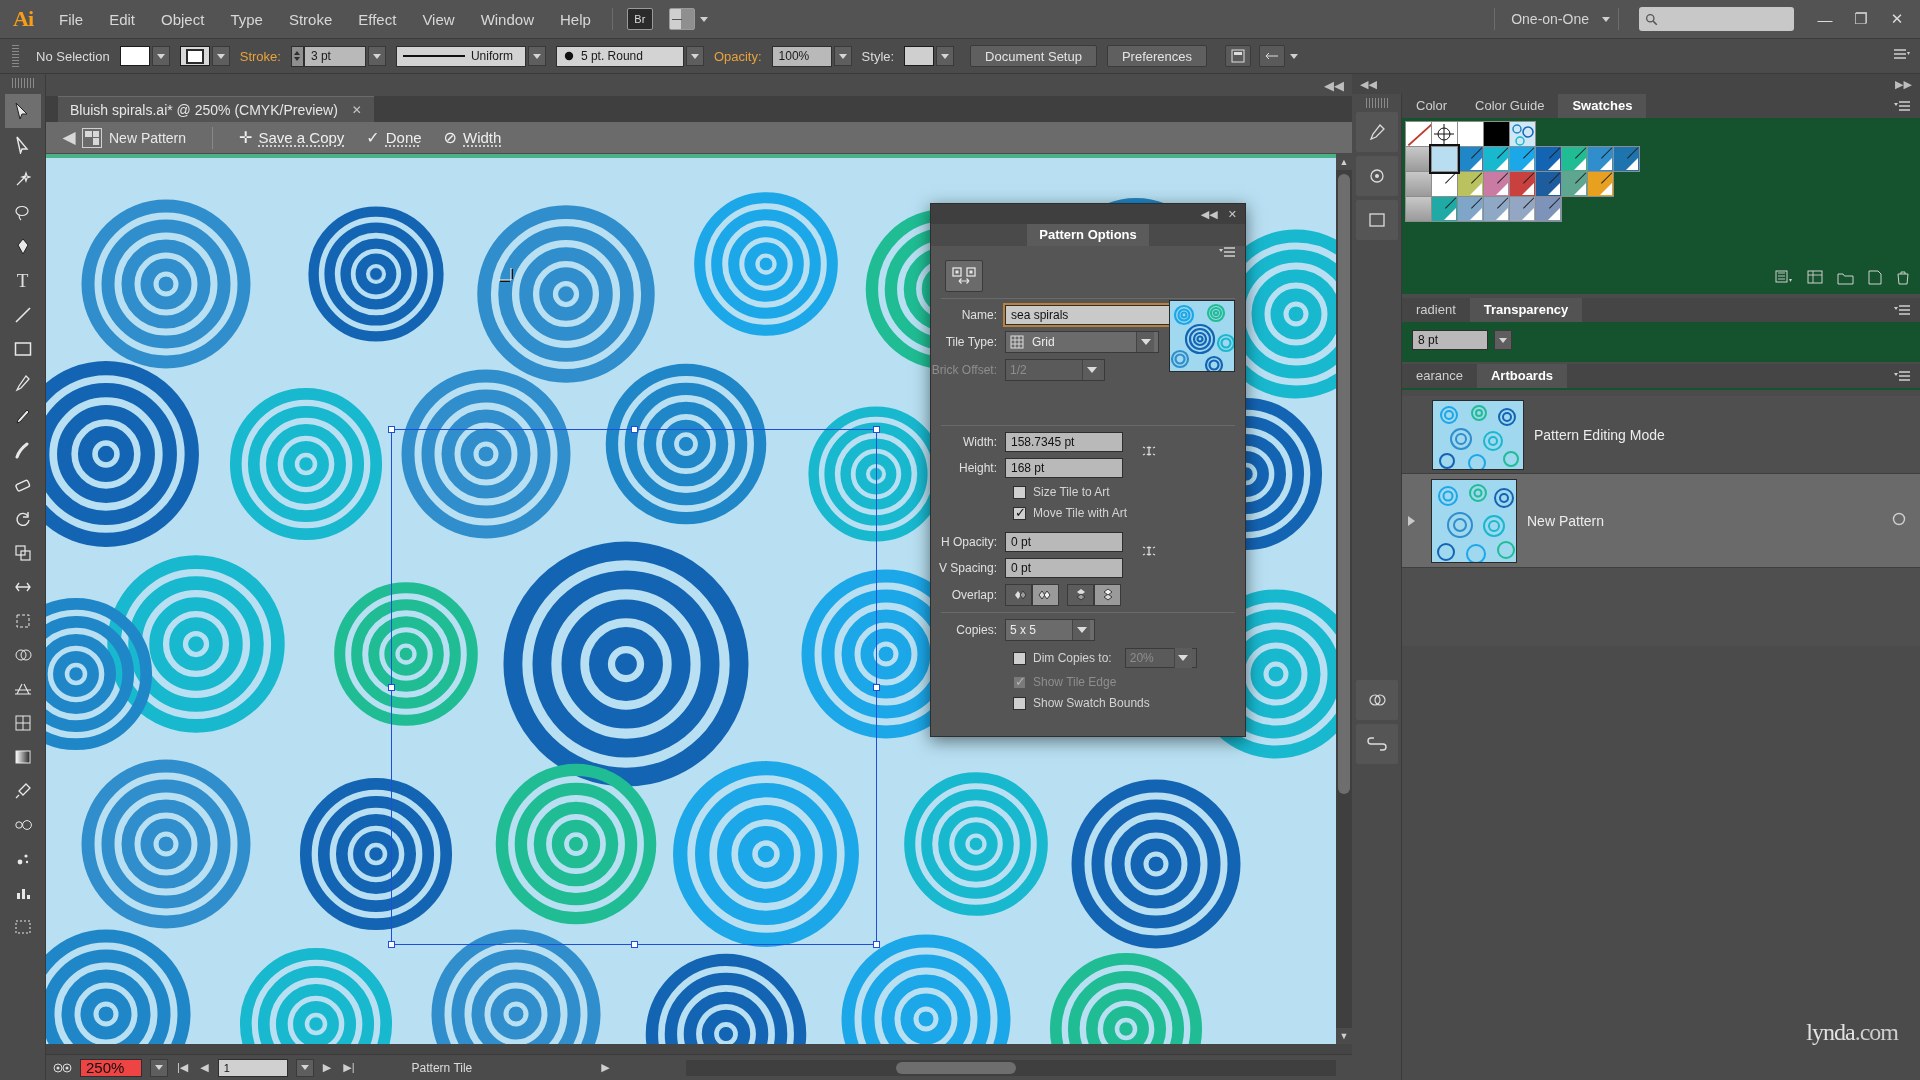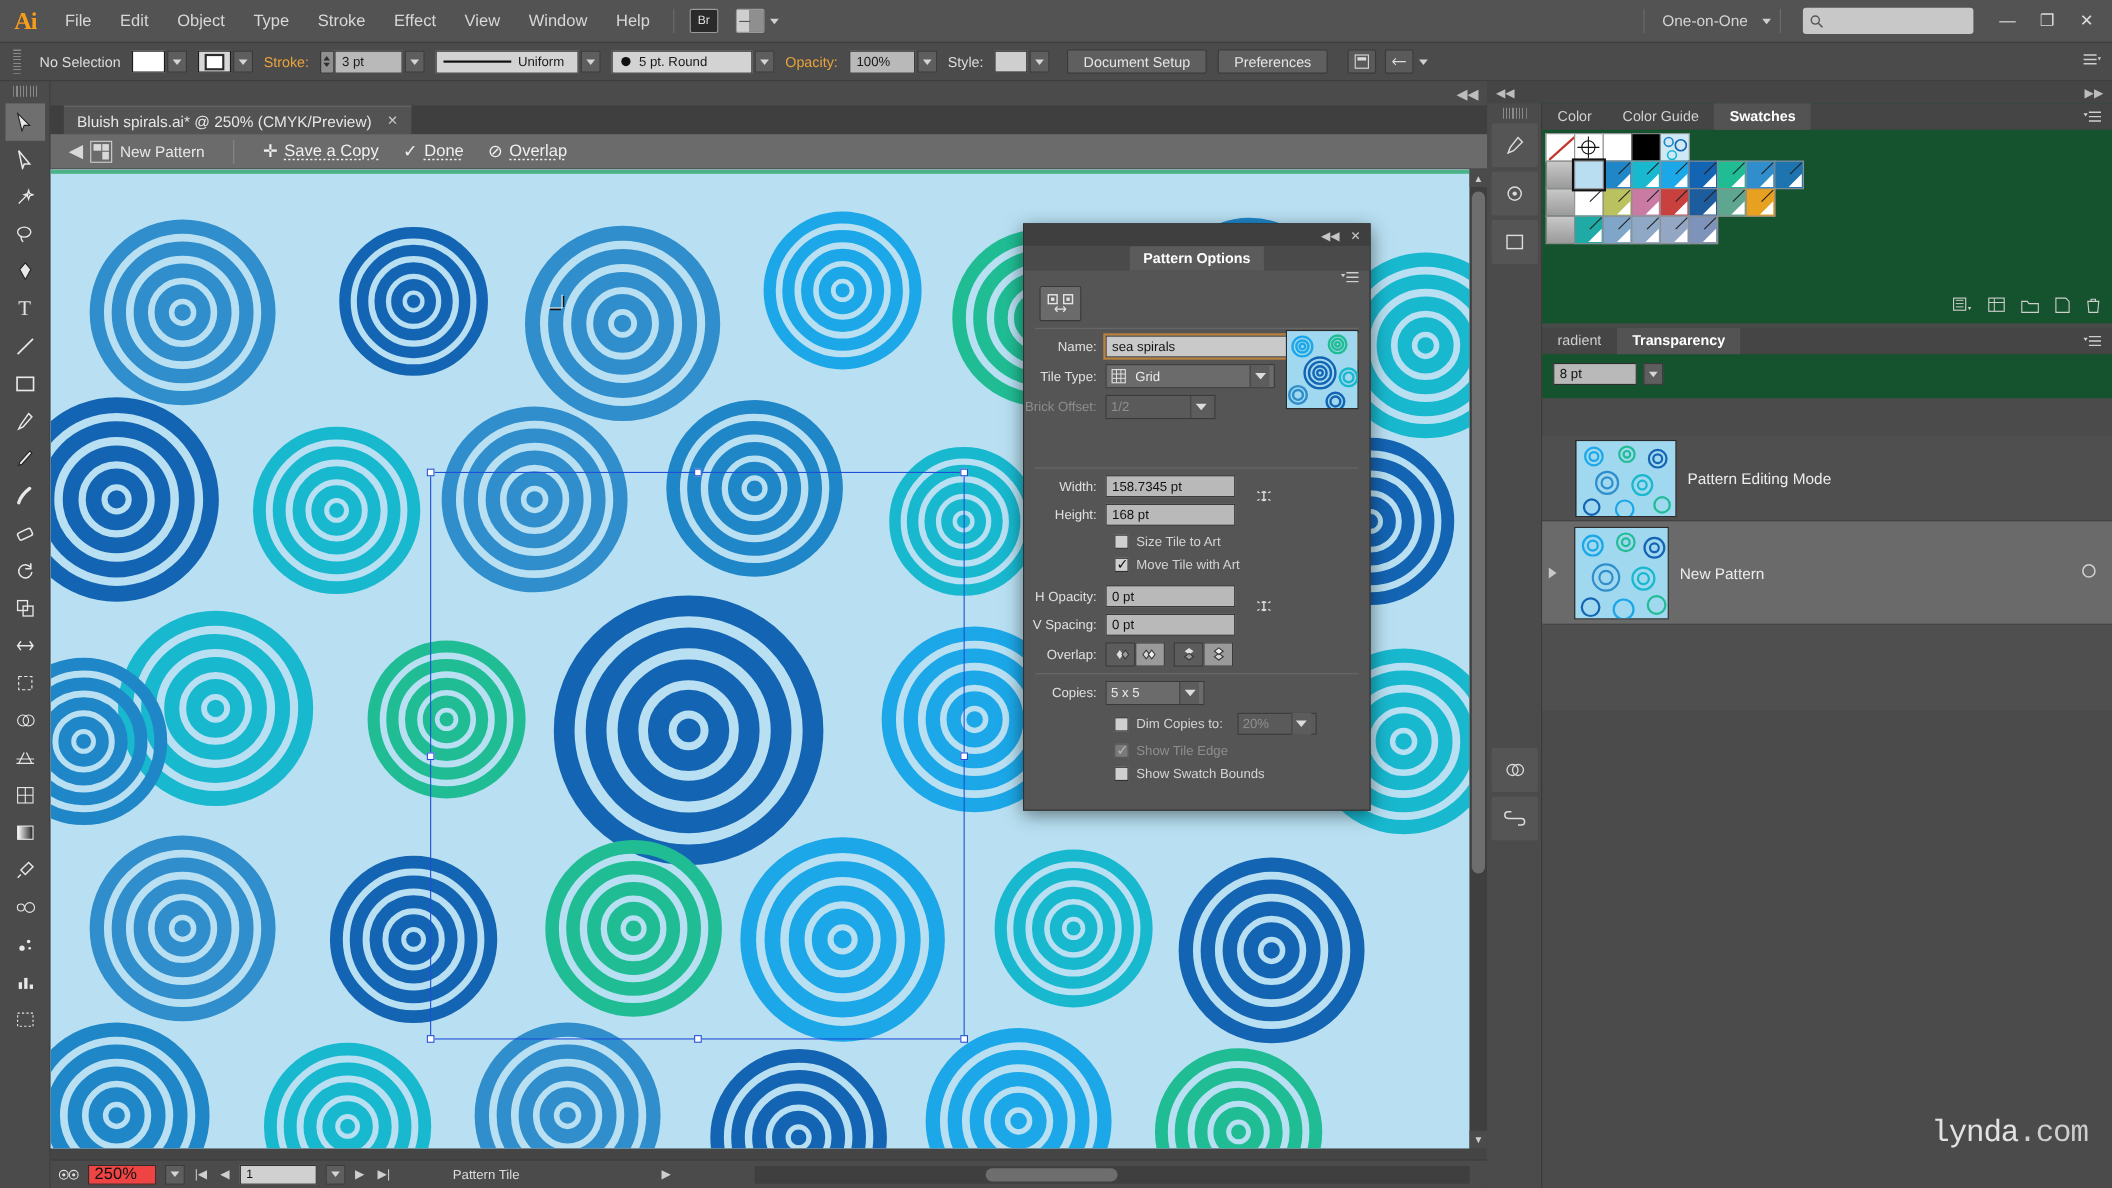--- a/index.html
+++ b/index.html
@@ -237,22 +237,22 @@
   .chk { width:13px;height:13px; background:#cfcfcf; border:1px solid #2e2e2e; position:relative; }
   .chk.dimbox{ background:#7a7a7a; border-color:#555; }
   .chk.on:after{ content:"✓"; position:absolute; left:1px; top:-3px; font-size:13px; color:#111; }
   .chk.on.dimbox:after{ color:#b5b5b5; }
   .lbl-dim { color:#8e8e8e; }
   .link-icon { width:22px;height:26px; margin-left:10px; color:#dcdcdc; display:flex;align-items:center;justify-content:center;}
   .overlap-grp { display:flex; gap:8px; }
   .ov-btn { width:27px;height:22px; background:#5c5c5c; border:1px solid #3a3a3a;
             display:flex;align-items:center;justify-content:center;}
   .ov-btn.active { background:#9a9a9a; }
-  .lynda { position:absolute; right:22px; bottom:34px; font-size:28px; color:#efefef;
-           font-family:Liberation Mono, monospace; letter-spacing:-1px; opacity:.92; z-index:40;text-align:center;}
+  .lynda { position:absolute; right:22px; bottom:34px; font-size:24px; color:#efefef;
+           font-family:Liberation Serif, serif; letter-spacing:-1px; opacity:.92; z-index:40;text-align:center;}
   .lynda b{font-weight:normal;}
   .lynda .dot{ color:#d9d9d9; }
 </style>
 </head>
 <body>
 
 <div class="app">
 
   <div class="menubar">
     <div class="ai-logo">Ai</div>
@@ -543,21 +543,21 @@
       <div class="pb-action">
         <span class="glyph">✛</span>
         <span class="lbl">Save a Copy</span>
       </div>
       <div class="pb-action">
         <span class="glyph">✓</span>
         <span class="lbl">Done</span>
       </div>
       <div class="pb-action">
         <span class="glyph">⊘</span>
-        <span class="lbl">Overlap</span>
+        <span class="lbl">Width</span>
       </div>
     </div>
 
     <div class="canvas">
       <svg width="1290" height="890" viewBox="0 0 1290 890">
         <defs>
 
           <g id="spir">
             <circle cx="0" cy="0" r="78" fill="none" stroke-width="13"></circle>
             <circle cx="0" cy="0" r="58" fill="none" stroke-width="13"></circle>
@@ -1140,20 +1140,32 @@
         </div>
       </div>
       <div style="display:flex;align-items:center;padding:8px 10px;gap:4px;text-align:right;">
         <div class="po-input" style="width:76px">8 pt</div>
         <div class="dd-arrow">
             <i></i>
           </div>
       </div>
     </div>
 
+    <div class="panel" style="left:50px; top:290px; width:518px; height:26px;">
+      <div class="panel-tabs">
+        <div class="ptab">earance</div>
+        <div class="ptab active">Artboards</div>
+        <div class="panel-menu">
+          <svg width="18" height="10" viewBox="0 0 18 10">
+              <path d="M5 1h11M5 5h11M5 9h11" stroke="#cfcfcf" stroke-width="1.3"></path>
+              <path d="M0 2l4 0-2 3z" fill="#cfcfcf"></path>
+            </svg>
+        </div>
+      </div>
+    </div>
 
     <div class="panel" style="left:50px; top:322px; width:518px; height:250px; background:#4f4f4f;">
       <div class="layers-row">
         <div style="width:14px"></div>
         <div class="thumb">
           <svg width="92" height="70" viewBox="0 0 92 70">
               <rect width="92" height="70" fill="#9fd8ef"></rect>
             <g fill="none" stroke-width="2">
               <circle cx="16" cy="14" r="8" stroke="#1ba7e8"></circle>
                 <circle cx="16" cy="14" r="4" stroke="#1ba7e8"></circle>

